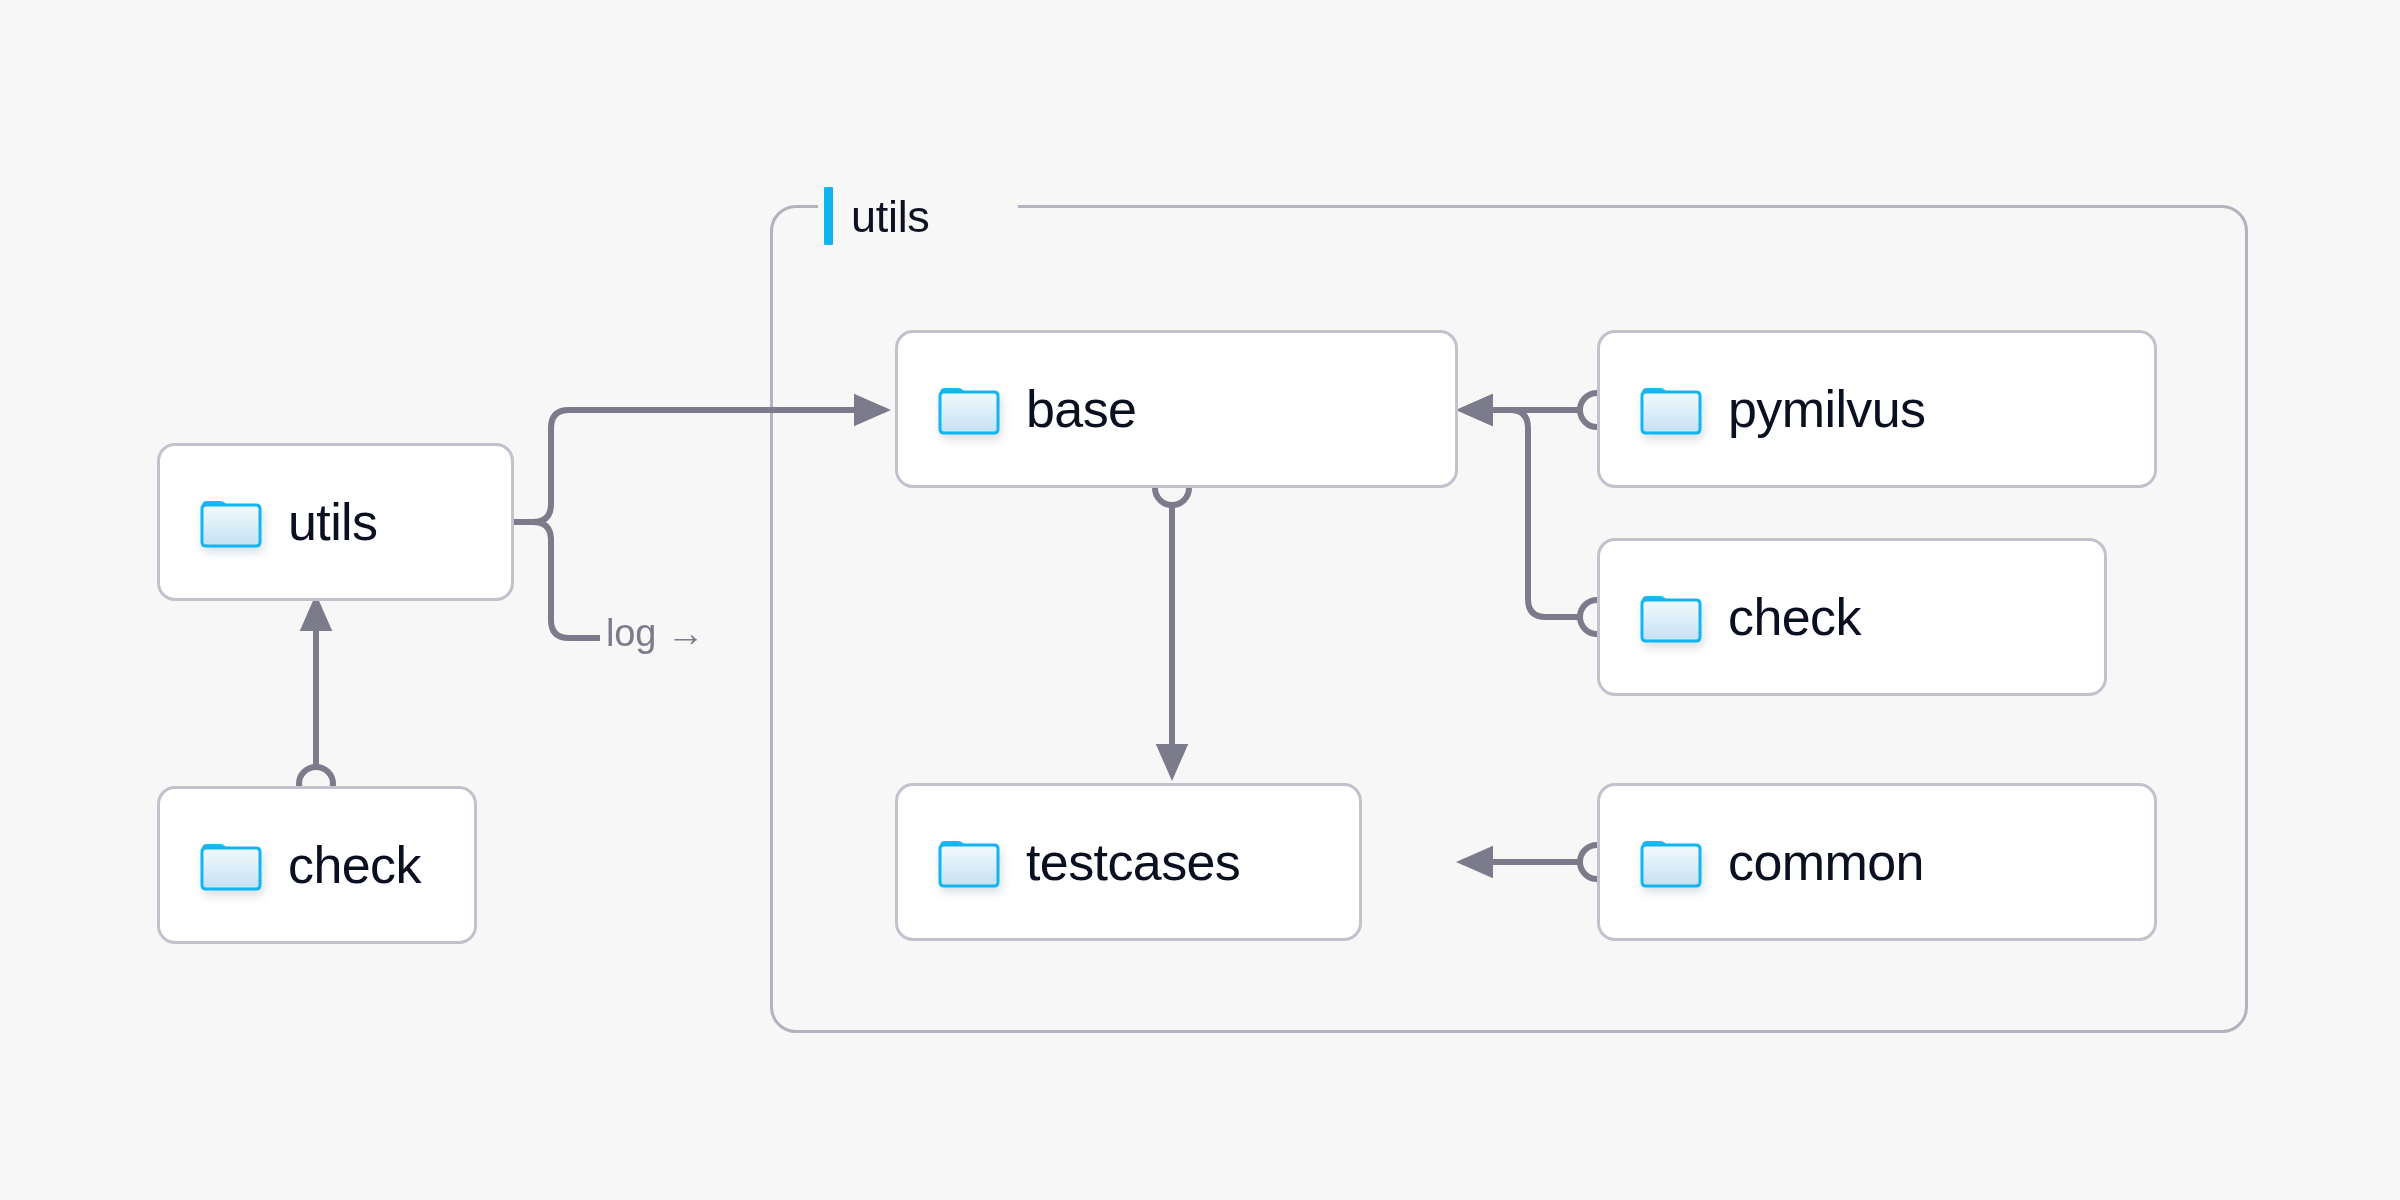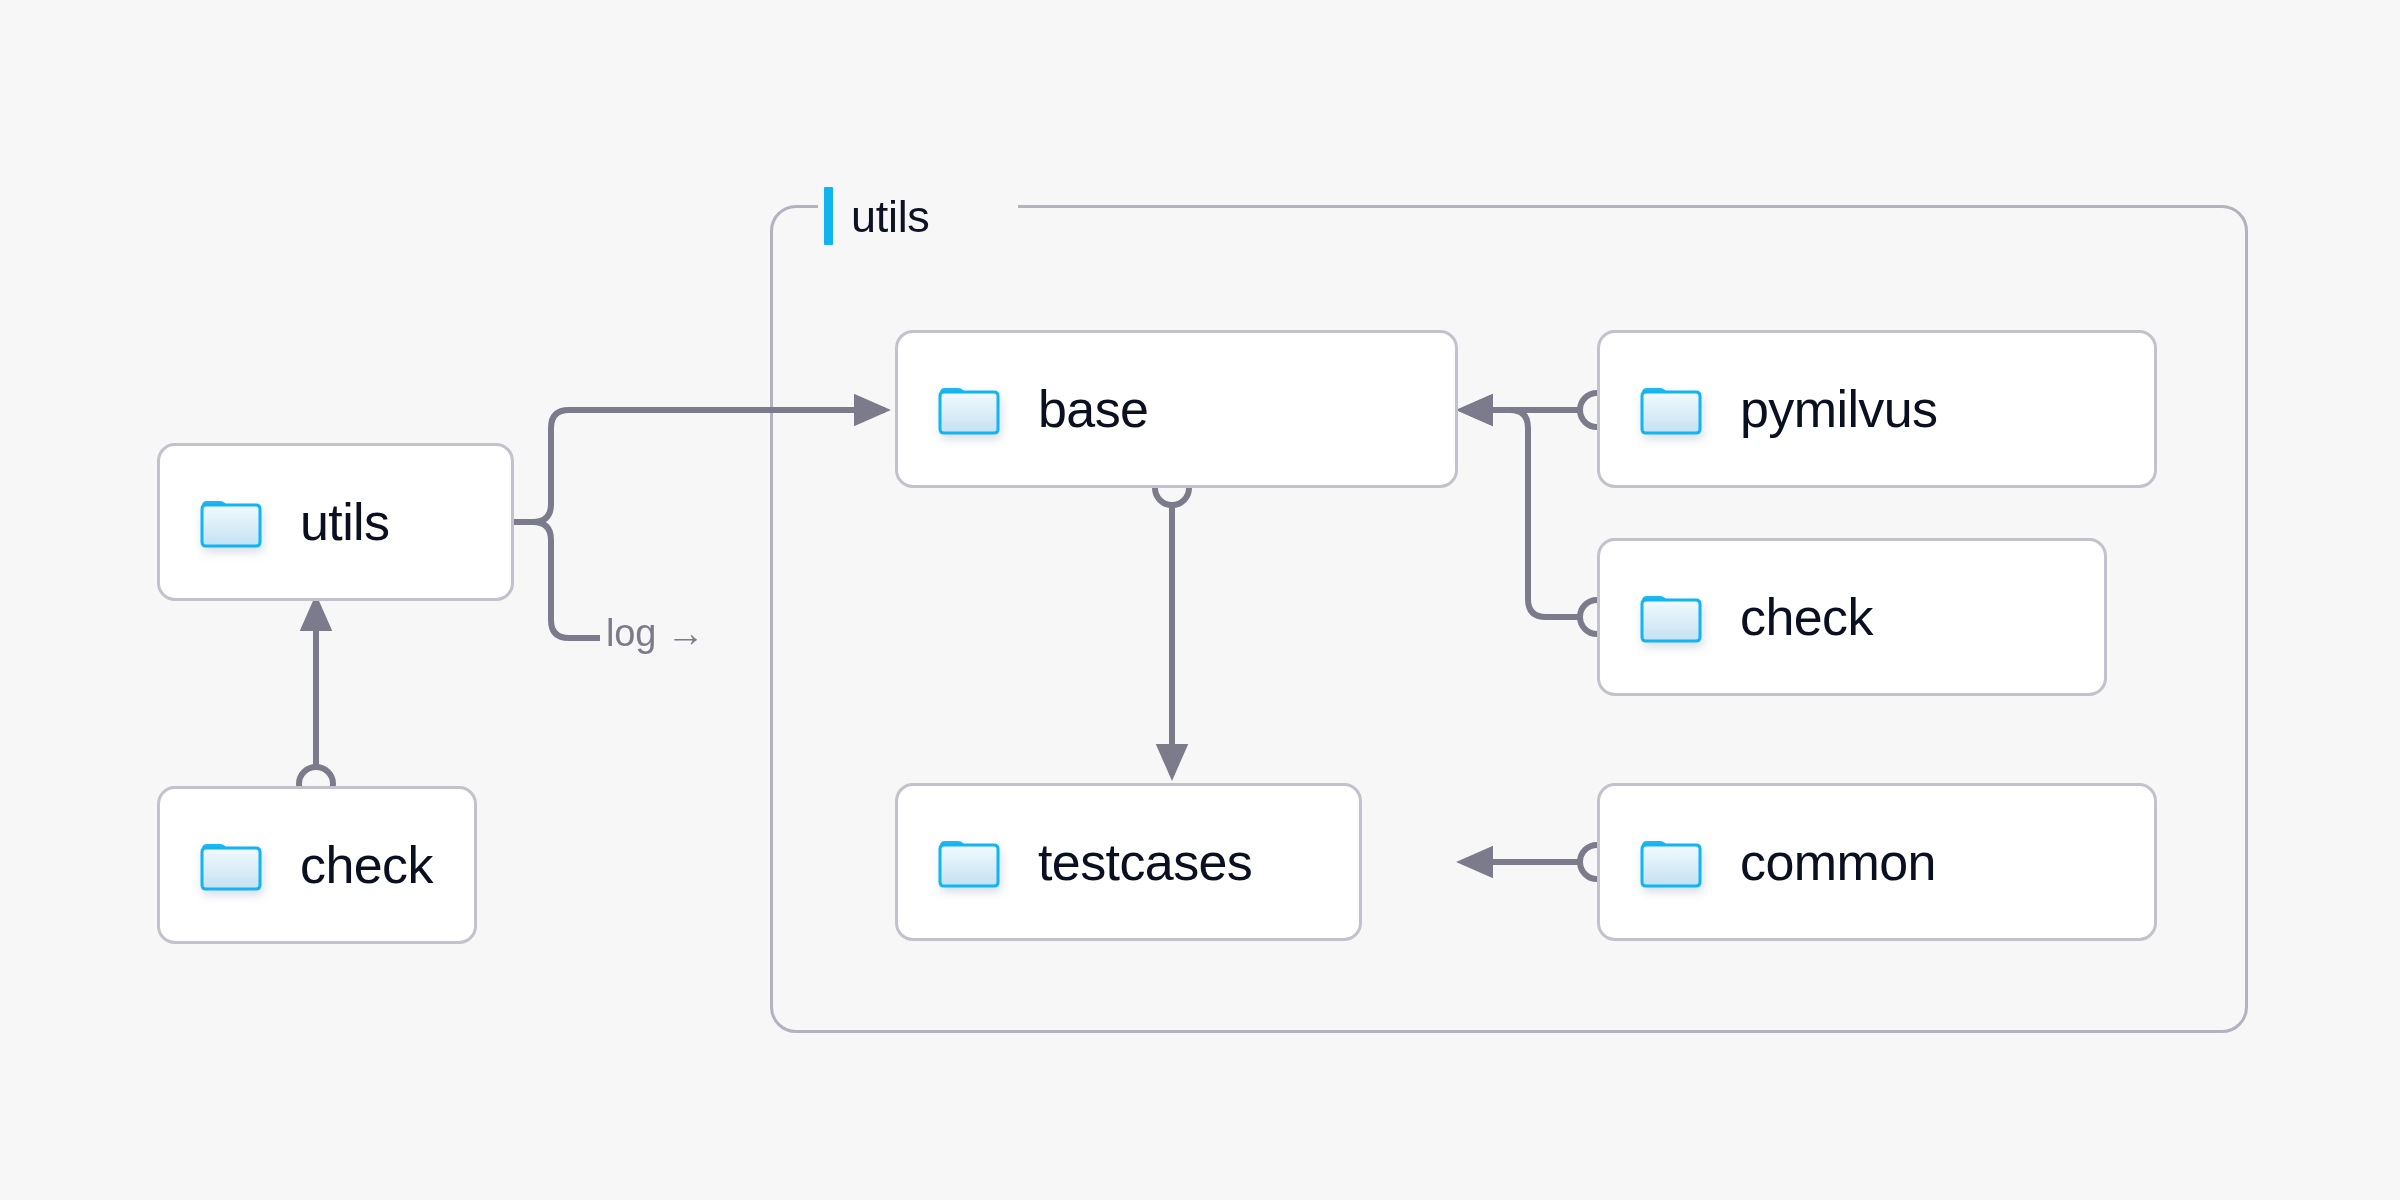--- a/index.html
+++ b/index.html
@@ -63,21 +63,21 @@
     background: #ffffff;
     border: 3px solid #c2c1cc;
     border-radius: 18px;
     display: flex;
     align-items: center;
     z-index: 3;
   }
   .node .node-inner {
     display: flex;
     align-items: center;
-    gap: 38px;
+    gap: 26px;
     padding-left: 40px;
   }
   .node-label {
     font-size: 52px;
     color: #0b1020;
     letter-spacing: -0.6px;
     line-height: 1;
   }
 
   

